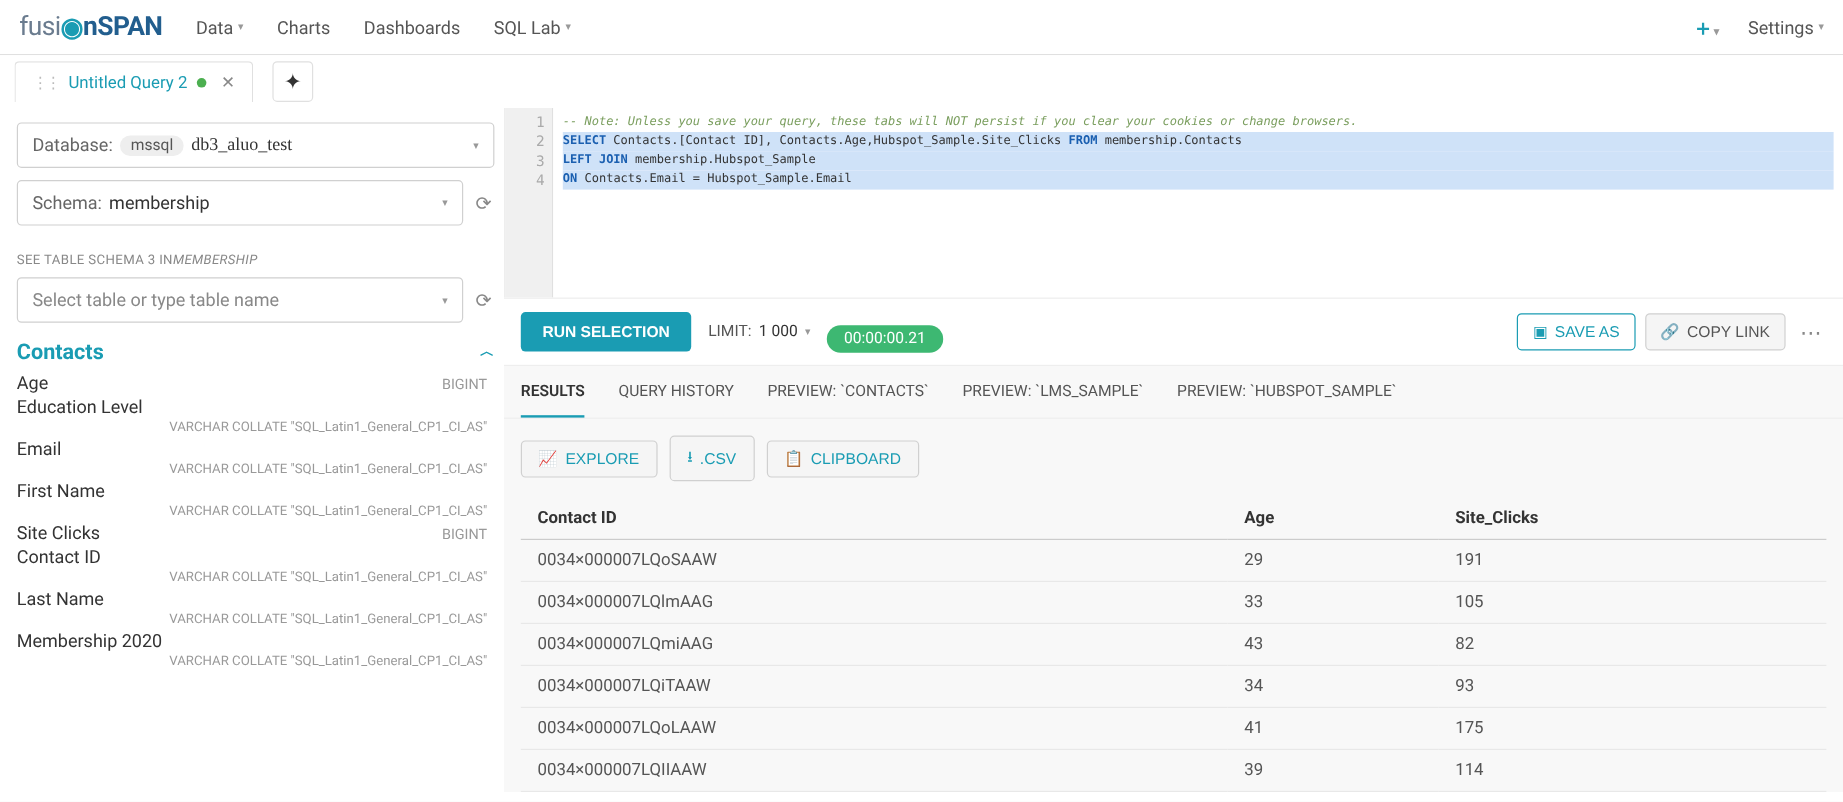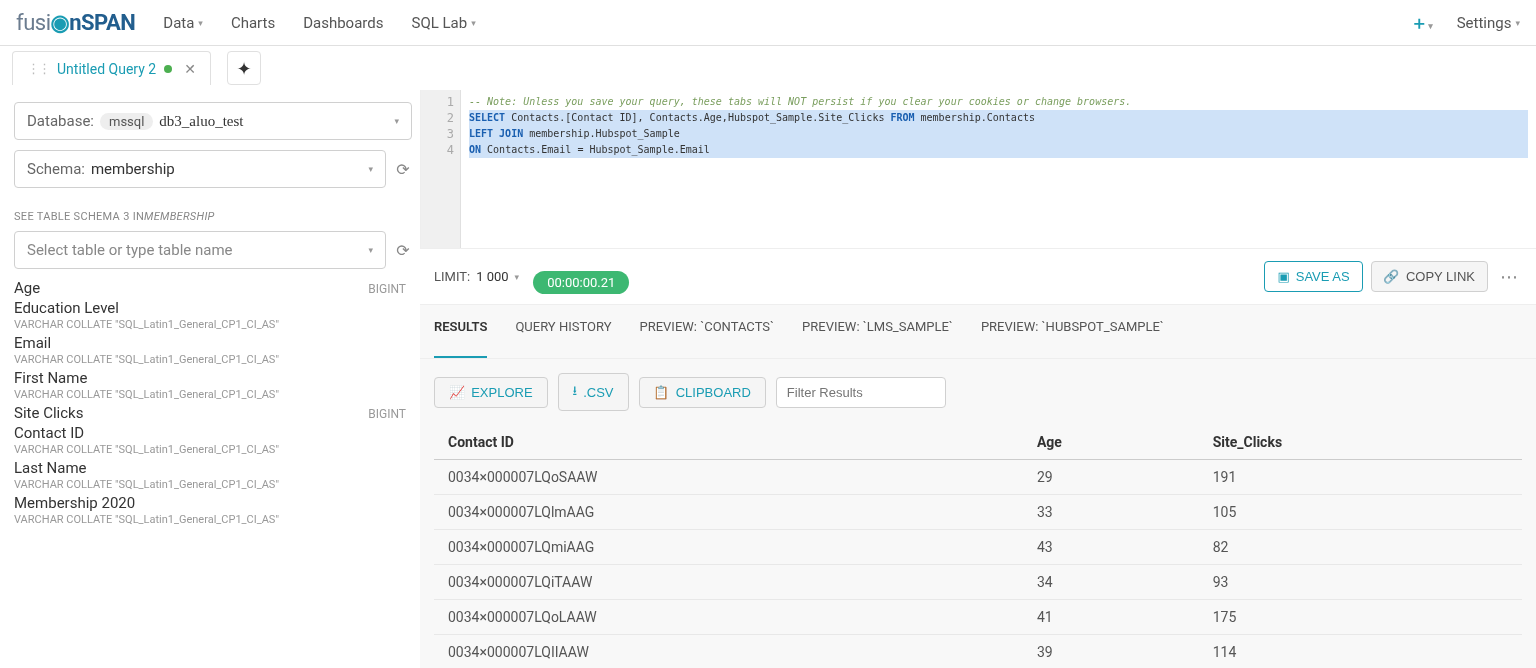--- a/index.html
+++ b/index.html
@@ -29,41 +29,41 @@
 .chip { background: #eee; border-radius: 10px; padding: 1px 9px; font-size: 13px; color: #555; }
 .refresh-icon { color: #888; font-size: 16px; cursor: pointer; width: 18px; text-align: center; }
 .see-schema { font-size: 11px; color: #888; margin: 22px 0 8px; letter-spacing: 0.3px; }
 .see-schema .in-sch { font-style: italic; }
 
 .table-title { display: flex; justify-content: space-between; align-items: center; color: #1a9cb3; font-weight: 700; font-size: 18px; margin: 14px 0 6px; cursor: pointer; }
 .col-list { max-height: 270px; overflow: auto; padding-right: 6px; }
 .col-row { display: flex; justify-content: space-between; align-items: baseline; margin-bottom: 2px; flex-wrap: wrap; }
 .col-name { color: #333; font-size: 15px; }
 .col-type { color: #999; font-size: 12px; text-align: right; }
-.col-type-long { color: #999; font-size: 11px; width: 100%; margin-top: -1px; margin-bottom: 3px; }
+.col-type-long { color: #999; font-size: 11px; width: 100%; text-align: right; margin-top: -1px; margin-bottom: 3px; }
 
 .workspace { flex: 1; display: flex; flex-direction: column; }
 .editor-wrap { display: flex; background: #f7f7f7; border-left: 1px solid #eee; }
 .gutter { width: 40px; background: #f0f0f0; border-right: 1px solid #e0e0e0; color: #aaa; font-family: Consolas, monospace; font-size: 12px; text-align: right; padding: 4px 6px 0 0; line-height: 16px; }
 .code-area { flex: 1; font-family: Consolas, monospace; font-size: 10px; padding: 4px 8px; line-height: 16px; height: 158px; background: #fff; }
 .code-line.sel { background: #cfe2f8; }
 .c-comment { color: #7a9e5e; font-style: italic; }
 .c-kw { color: #1a5fb0; font-weight: bold; }
 
 .run-bar { display: flex; align-items: center; gap: 14px; padding: 10px 14px; background: #fff; border-top: 1px solid #eee; border-bottom: 1px solid #eee; }
 .run-btn { background: #1a9cb3; color: #fff; border: none; border-radius: 4px; padding: 9px 18px; font-weight: 700; font-size: 13px; cursor: pointer; }
 .limit-label { color: #555; font-size: 13px; display:flex; align-items:center; gap:6px;}
 .time-pill { background: #3db872; color: #fff; border-radius: 12px; padding: 4px 14px; font-size: 13px; margin-top: 12px; }
 .run-bar-right { margin-left: auto; display: flex; align-items: center; gap: 8px; }
 .saveas-btn, .copy-btn { border: 1px solid #d0d0d0; background: #f5f5f5; border-radius: 4px; padding: 7px 12px; font-size: 13px; color: #555; display: flex; align-items: center; gap: 6px; cursor: pointer; }
 .saveas-btn { color: #1a9cb3; border-color: #1a9cb3; background: #fff; }
 .more-dots { color: #888; font-size: 18px; cursor: pointer; padding: 0 4px; }
 
 .result-tabs { display: flex; gap: 28px; padding: 14px 14px 0; font-size: 13px; color: #555; border-bottom: 1px solid #eee; }
-.rtab { padding-bottom: 22px; cursor: pointer; }
+.rtab { padding-bottom: 12px; cursor: pointer; }
 .rtab.active { color: #333; font-weight: 600; border-bottom: 2px solid #1a9cb3; }
 
 .result-tools { display: flex; align-items: center; gap: 10px; padding: 14px; }
 .tool-btn { border: 1px solid #d0d0d0; background: #f5f5f5; border-radius: 4px; padding: 7px 14px; font-size: 13px; color: #1a9cb3; display:flex; align-items:center; gap:6px; cursor: pointer; }
 .filter-input { border: 1px solid #d0d0d0; border-radius: 4px; padding: 7px 10px; font-size: 13px; width: 170px; color: #555; }
 
 .data-table { width: calc(100% - 28px); border-collapse: collapse; margin: 0 14px; }
 .data-table th, .data-table td { text-align: left; padding: 9px 14px; border-bottom: 1px solid #e8e8e8; font-size: 14px; }
 .data-table th { color: #333; font-weight: 700; border-bottom: 1px solid #ccc; }
 .data-table td { color: #555; }
@@ -132,20 +132,24 @@
     </div>
 
     <div class="select-row">
       <div class="select-box">
         <span class="sel-left" style="color:#888;">Select table or type table name</span>
         <span class="caret">▾</span>
       </div>
       <span class="refresh-icon">⟳</span>
     </div>
 
+    <div class="table-title">
+      <span>Contacts</span>
+      <span style="font-size:12px;">︿</span>
+    </div>
     <div class="col-list" id="col-list">
         <div class="col-row">
           <span class="col-name">Age</span>
           <span class="col-type">BIGINT</span>
         </div>
         <div class="col-row">
           <span class="col-name">Education Level</span>
         </div>
         <div class="col-type-long">VARCHAR COLLATE "SQL_Latin1_General_CP1_CI_AS"</div>
         <div class="col-row">
@@ -185,20 +189,21 @@
         </div>
       <div class="code-area" id="code-area">
           <div class="code-line"><span class="c-comment">-- Note: Unless you save your query, these tabs will NOT persist if you clear your cookies or change browsers.</span></div>
           <div class="code-line sel"><span class="c-kw">SELECT</span> Contacts.[Contact ID], Contacts.Age,Hubspot_Sample.Site_Clicks <span class="c-kw">FROM</span> membership.Contacts</div>
           <div class="code-line sel"><span class="c-kw">LEFT JOIN</span> membership.Hubspot_Sample</div>
           <div class="code-line sel"><span class="c-kw">ON</span> Contacts.Email = Hubspot_Sample.Email</div>
         </div>
     </div>
 
     <div class="run-bar">
+      <button class="run-btn">RUN SELECTION</button>
       <span class="limit-label">
         <span>LIMIT:</span>
         <span style="color:#333;">1 000</span>
         <span class="caret">▾</span>
       </span>
       <span class="time-pill">00:00:00.21</span>
       <div class="run-bar-right">
         <button class="saveas-btn">
             <span>▣</span>
             <span>SAVE AS</span>
@@ -225,21 +230,20 @@
           <span>EXPLORE</span>
         </button>
       <button class="tool-btn">
           <span>⭳</span>
           <span>.CSV</span>
         </button>
       <button class="tool-btn">
           <span>📋</span>
           <span>CLIPBOARD</span>
         </button>
-      <input class="filter-input" placeholder="Filter Results" style="">
     </div>
 
     <table class="data-table">
       <thead>
           <tr id="thead-row">
             <th>Contact ID</th>
             <th>Age</th>
             <th>Site_Clicks</th>
           </tr>
         </thead>

